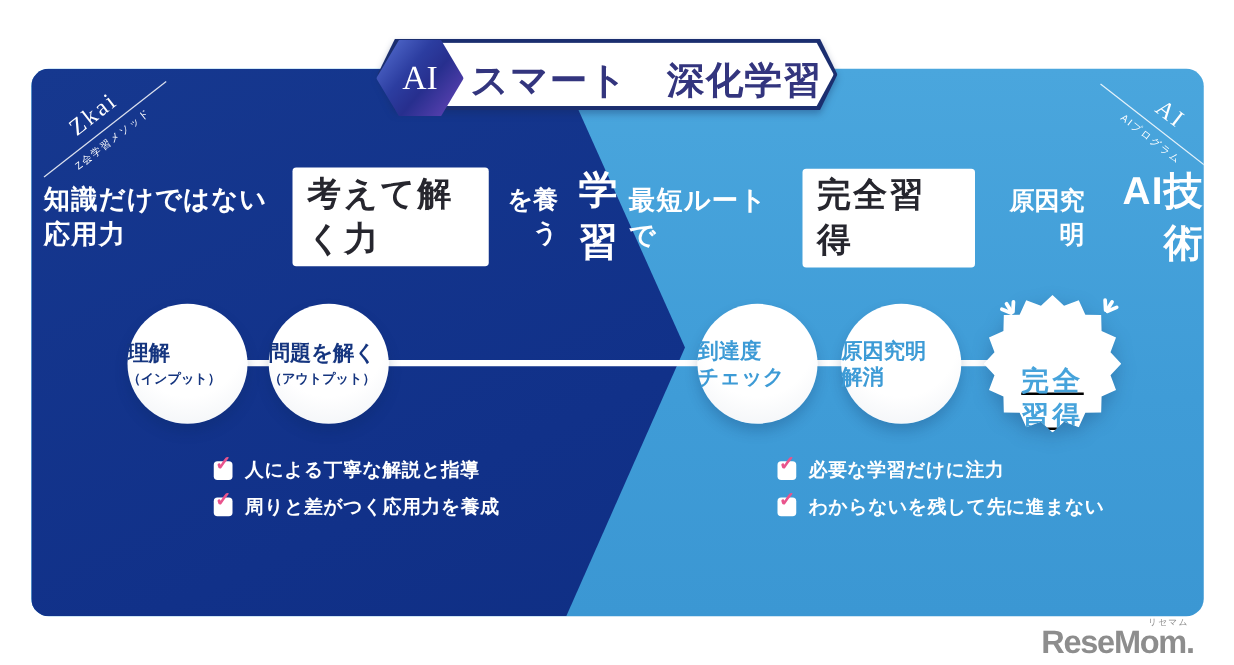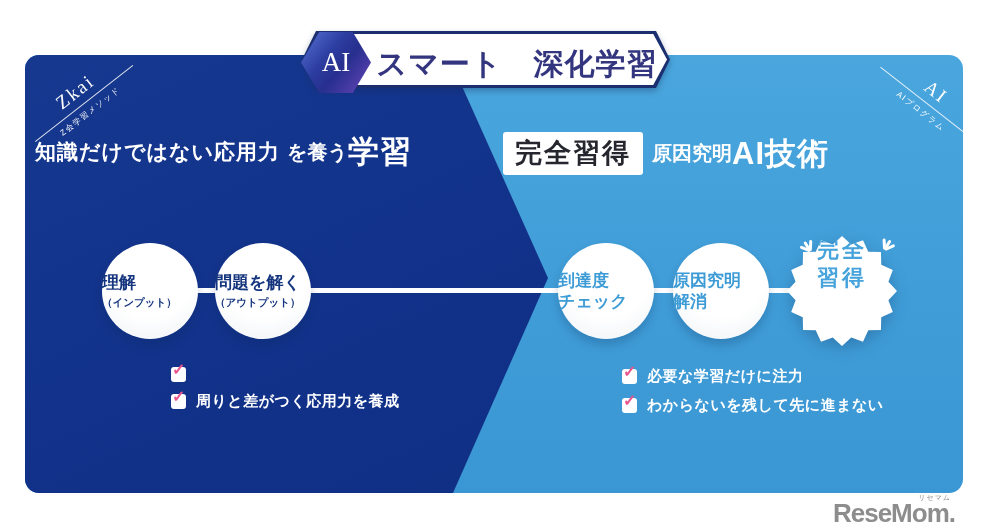--- a/index.html
+++ b/index.html
@@ -48,27 +48,27 @@
   .c1 { left:77px; }  .c2 { left:190px; } .c3 { left:304px; }
   .c4 { left:533px; } .c5 { left:648px; }
   .step-label { font-size:17px; font-weight:bold; color:#15357f; line-height:1.25; }
   .step-sub { font-size:10.5px; font-weight:bold; color:#15357f; margin-top:3px; }
   .step-blue .step-label { color:#3d9bd6; }
 
   
   .badge-wrap { position:absolute; left:762px; top:181px; width:110px; height:110px;
                 filter:drop-shadow(0 5px 7px rgba(10,35,80,.25)); z-index:2; }
   .badge-seal { width:110px; height:110px; background:#ffffff;
-                display:flex; align-items:flex-start; justify-content:center; text-align:center;
+                display:flex; align-items:flex-end; justify-content:center; text-align:center;
                 clip-path:polygon(100% 50%,92.2% 58.4%,96.2% 69.1%,85.7% 73.9%,85.4% 85.4%,
                 73.9% 85.7%,69.1% 96.2%,58.4% 92.2%,50% 100%,41.6% 92.2%,30.9% 96.2%,
                 26.1% 85.7%,14.6% 85.4%,14.3% 73.9%,3.8% 69.1%,7.8% 58.4%,0% 50%,
                 7.8% 41.6%,3.8% 30.9%,14.3% 26.1%,14.6% 14.6%,26.1% 14.3%,30.9% 3.8%,
                 41.6% 7.8%,50% 0%,58.4% 7.8%,69.1% 3.8%,73.9% 14.3%,85.4% 14.6%,
-                85.7% 26.1%,96.2% 30.9%,92.2% 41.6%); }
+                85.7% 26.1%,96.2% 30.9%,92.2% 41.6%);text-decoration:underline; }
   .badge-text { font-size:22px; font-weight:bold; color:#46a3db; letter-spacing:3px;
                 line-height:1.25; }
   .sparkle { position:absolute; width:26px; height:22px; z-index:3; }
   .sparkle span { position:absolute; bottom:0; left:12px; width:3px; height:11px;
                   background:#ffffff; border-radius:2px; transform-origin:50% 100%; }
   .sparkle span:nth-child(1){ transform:rotate(-35deg); }
   .sparkle span:nth-child(3){ transform:rotate(35deg); }
   .sparkle-left  { left:766px; top:176px; transform:rotate(-32deg); }
   .sparkle-right { left:852px; top:174px; transform:rotate(32deg); }
 
@@ -120,28 +120,30 @@
     </div>
     <div class="corner corner-ai">
       <div class="corner-brand">AI</div>
       <div class="corner-line"></div>
       <div class="corner-sub">AIプログラム</div>
     </div>
 
     <div class="heading heading-left">
       <div class="h-line1">知識だけではない応用力</div>
       <div class="h-line2">
+        <span class="h-box">考えて解く力</span>
         <span class="h-after">
           <span class="h-rest">を養う</span>
           <span class="h-big">学習</span>
         </span>
       </div>
     </div>
 
     <div class="heading heading-right">
+      <div class="h-line1">最短ルートで</div>
       <div class="h-line2">
         <span class="h-box">完全習得</span>
         <span class="h-after">
           <span class="h-rest">原因究明</span>
           <span class="h-big">AI技術</span>
         </span>
       </div>
     </div>
 
     <div class="connector"></div>
@@ -180,20 +182,21 @@
         <span></span>
         <span></span>
         <span></span>
       </div>
 
     <div class="checklist cl-left">
       <div class="cl-item">
         <span class="checkbox">
             <span class="tick">✓</span>
           </span>
+        <span>人による丁寧な解説と指導</span>
       </div>
       <div class="cl-item">
         <span class="checkbox">
             <span class="tick">✓</span>
           </span>
         <span>周りと差がつく応用力を養成</span>
       </div>
     </div>
     <div class="checklist cl-right">
       <div class="cl-item">

